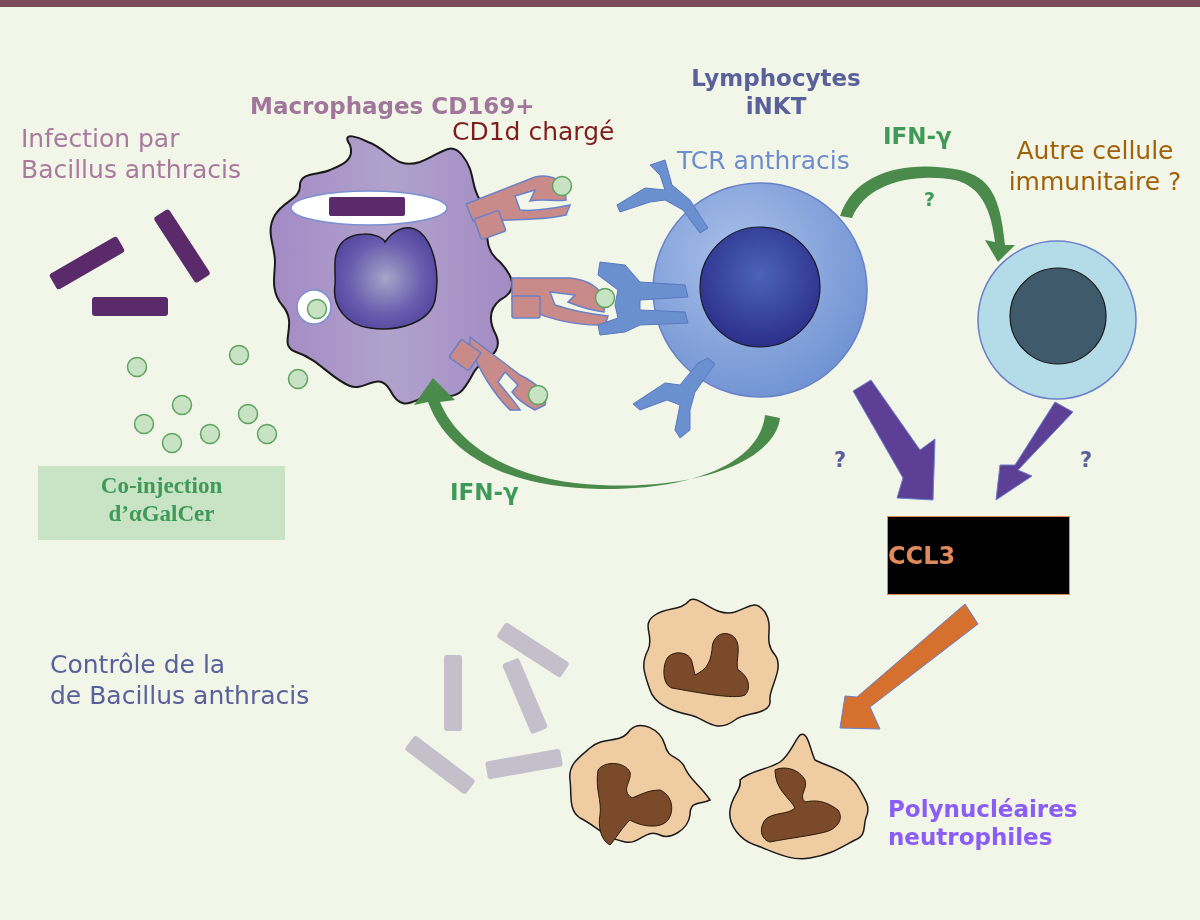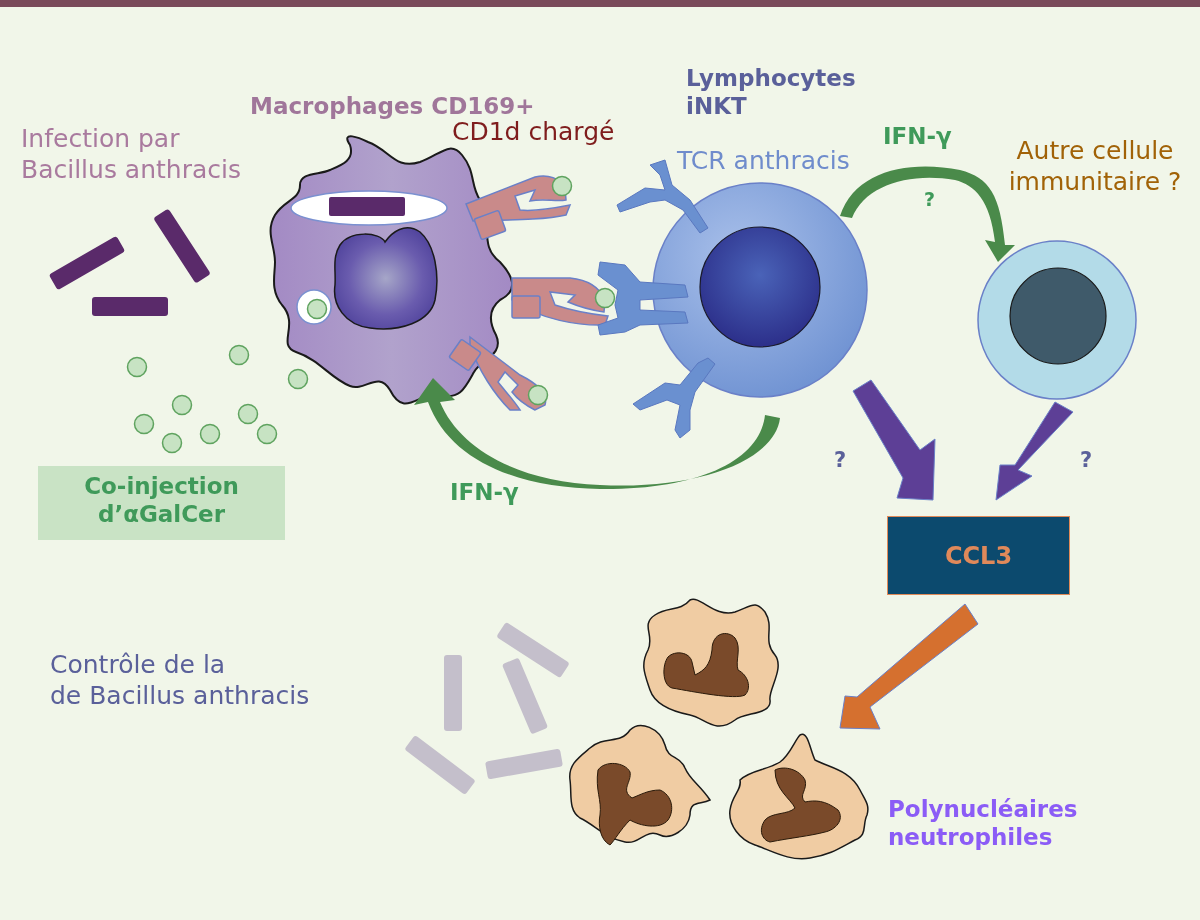--- a/index.html
+++ b/index.html
@@ -3,21 +3,21 @@
 <meta charset="utf-8">
 <style>
   html, body { margin: 0; padding: 0; }
   body { width: 1200px; height: 920px; background: #f1f6e9; position: relative; overflow: hidden; font-family: "DejaVu Sans", sans-serif; }
   .topbar { position: absolute; left: 0; top: 0; width: 1200px; height: 7px; background: #7a4a5a; }
   svg.canvas { position: absolute; left: 0; top: 0; }
   .lbl { position: absolute; white-space: nowrap; line-height: 1.22; }
   .bold { font-weight: bold; font-family: "DejaVu Sans", sans-serif; }
   .light { font-family: "DejaVu Sans", sans-serif; font-weight: normal; }
   .italic { }
-  .ccl3-box { position: absolute; left: 887px; top: 516px; width: 183px; height: 79px; background: #0c4a6e; border: 1.5px solid #e08a58; box-sizing: border-box; display: flex; align-items: center; justify-content: center; }
+  .ccl3-box { position: absolute; left: 887px; top: 516px; width: 183px; height: 79px; background: #000000; border: 1.5px solid #e08a58; box-sizing: border-box; display: flex; align-items: center; justify-content: flex-start; }
   .ccl3-box span { color: #e0895a; font-weight: bold; font-size: 24px; font-family: "DejaVu Sans", sans-serif; }
   .agal-box { position: absolute; left: 38px; top: 466px; width: 247px; height: 74px; background: #c9e3c5; }
 </style>
 </head>
 <body>
 
 <div class="topbar"></div>
 
 <svg class="canvas" width="1200" height="920" viewBox="0 0 1200 920">
   <defs>
@@ -160,36 +160,36 @@
 
 <div class="lbl light" style="left:21px; top:124px; font-size:25px; color:#a97a9e;">
   <div>Infection par</div>
   <div class="italic">Bacillus anthracis</div>
 </div>
 
 <div class="lbl bold" style="left:250px; top:72px; font-size:23px; color:#a0769a;margin-top:20px;">Macrophages CD169+</div>
 
 <div class="lbl light" style="left:452px; top:117px; font-size:25px; color:#7f1d1d;">CD1d chargé</div>
 
-<div class="lbl bold" style="left:686px; top:64px; font-size:23px; color:#5a609a; text-align:left; width:180px;">
+<div class="lbl bold" style="left:686px; top:64px; font-size:23px; color:#5a609a; text-align:center; width:180px;">
   <div>Lymphocytes</div>
   <div>iNKT</div>
 </div>
 
 <div class="lbl light" style="left:677px; top:146px; font-size:25px; color:#6f8ccc;">TCR anthracis</div>
 
 <div class="lbl bold" style="left:883px; top:122px; font-size:23px; color:#3f9a5a;">IFN-γ</div>
 <div class="lbl bold" style="left:924px; top:188px; font-size:19px; color:#3f9a5a;">?</div>
 
 <div class="lbl light" style="left:1000px; top:136px; font-size:25px; color:#a16207; text-align:center; width:190px;">
   <div>Autre cellule</div>
   <div>immunitaire ?</div>
 </div>
 
-<div class="lbl bold" style="left:38px; top:472px; width:247px; font-size:23px; color:#3f9a5a; text-align:center;">
+<div class="lbl bold" style="left:38px; top:472px; width:247px; font-size:23px; color:#3f9a5a; text-align:center;font-family:Liberation Serif, serif;">
   <div>Co-injection</div>
   <div>d’αGalCer</div>
 </div>
 
 <div class="lbl bold" style="left:450px; top:478px; font-size:23px; color:#3f9a5a;">IFN-γ</div>
 
 <div class="lbl bold" style="left:834px; top:448px; font-size:21px; color:#5a609a;">?</div>
 <div class="lbl bold" style="left:1080px; top:448px; font-size:21px; color:#5a609a;">?</div>
 
 <div class="lbl light" style="left:50px; top:650px; font-size:25px; color:#5a609a;">

